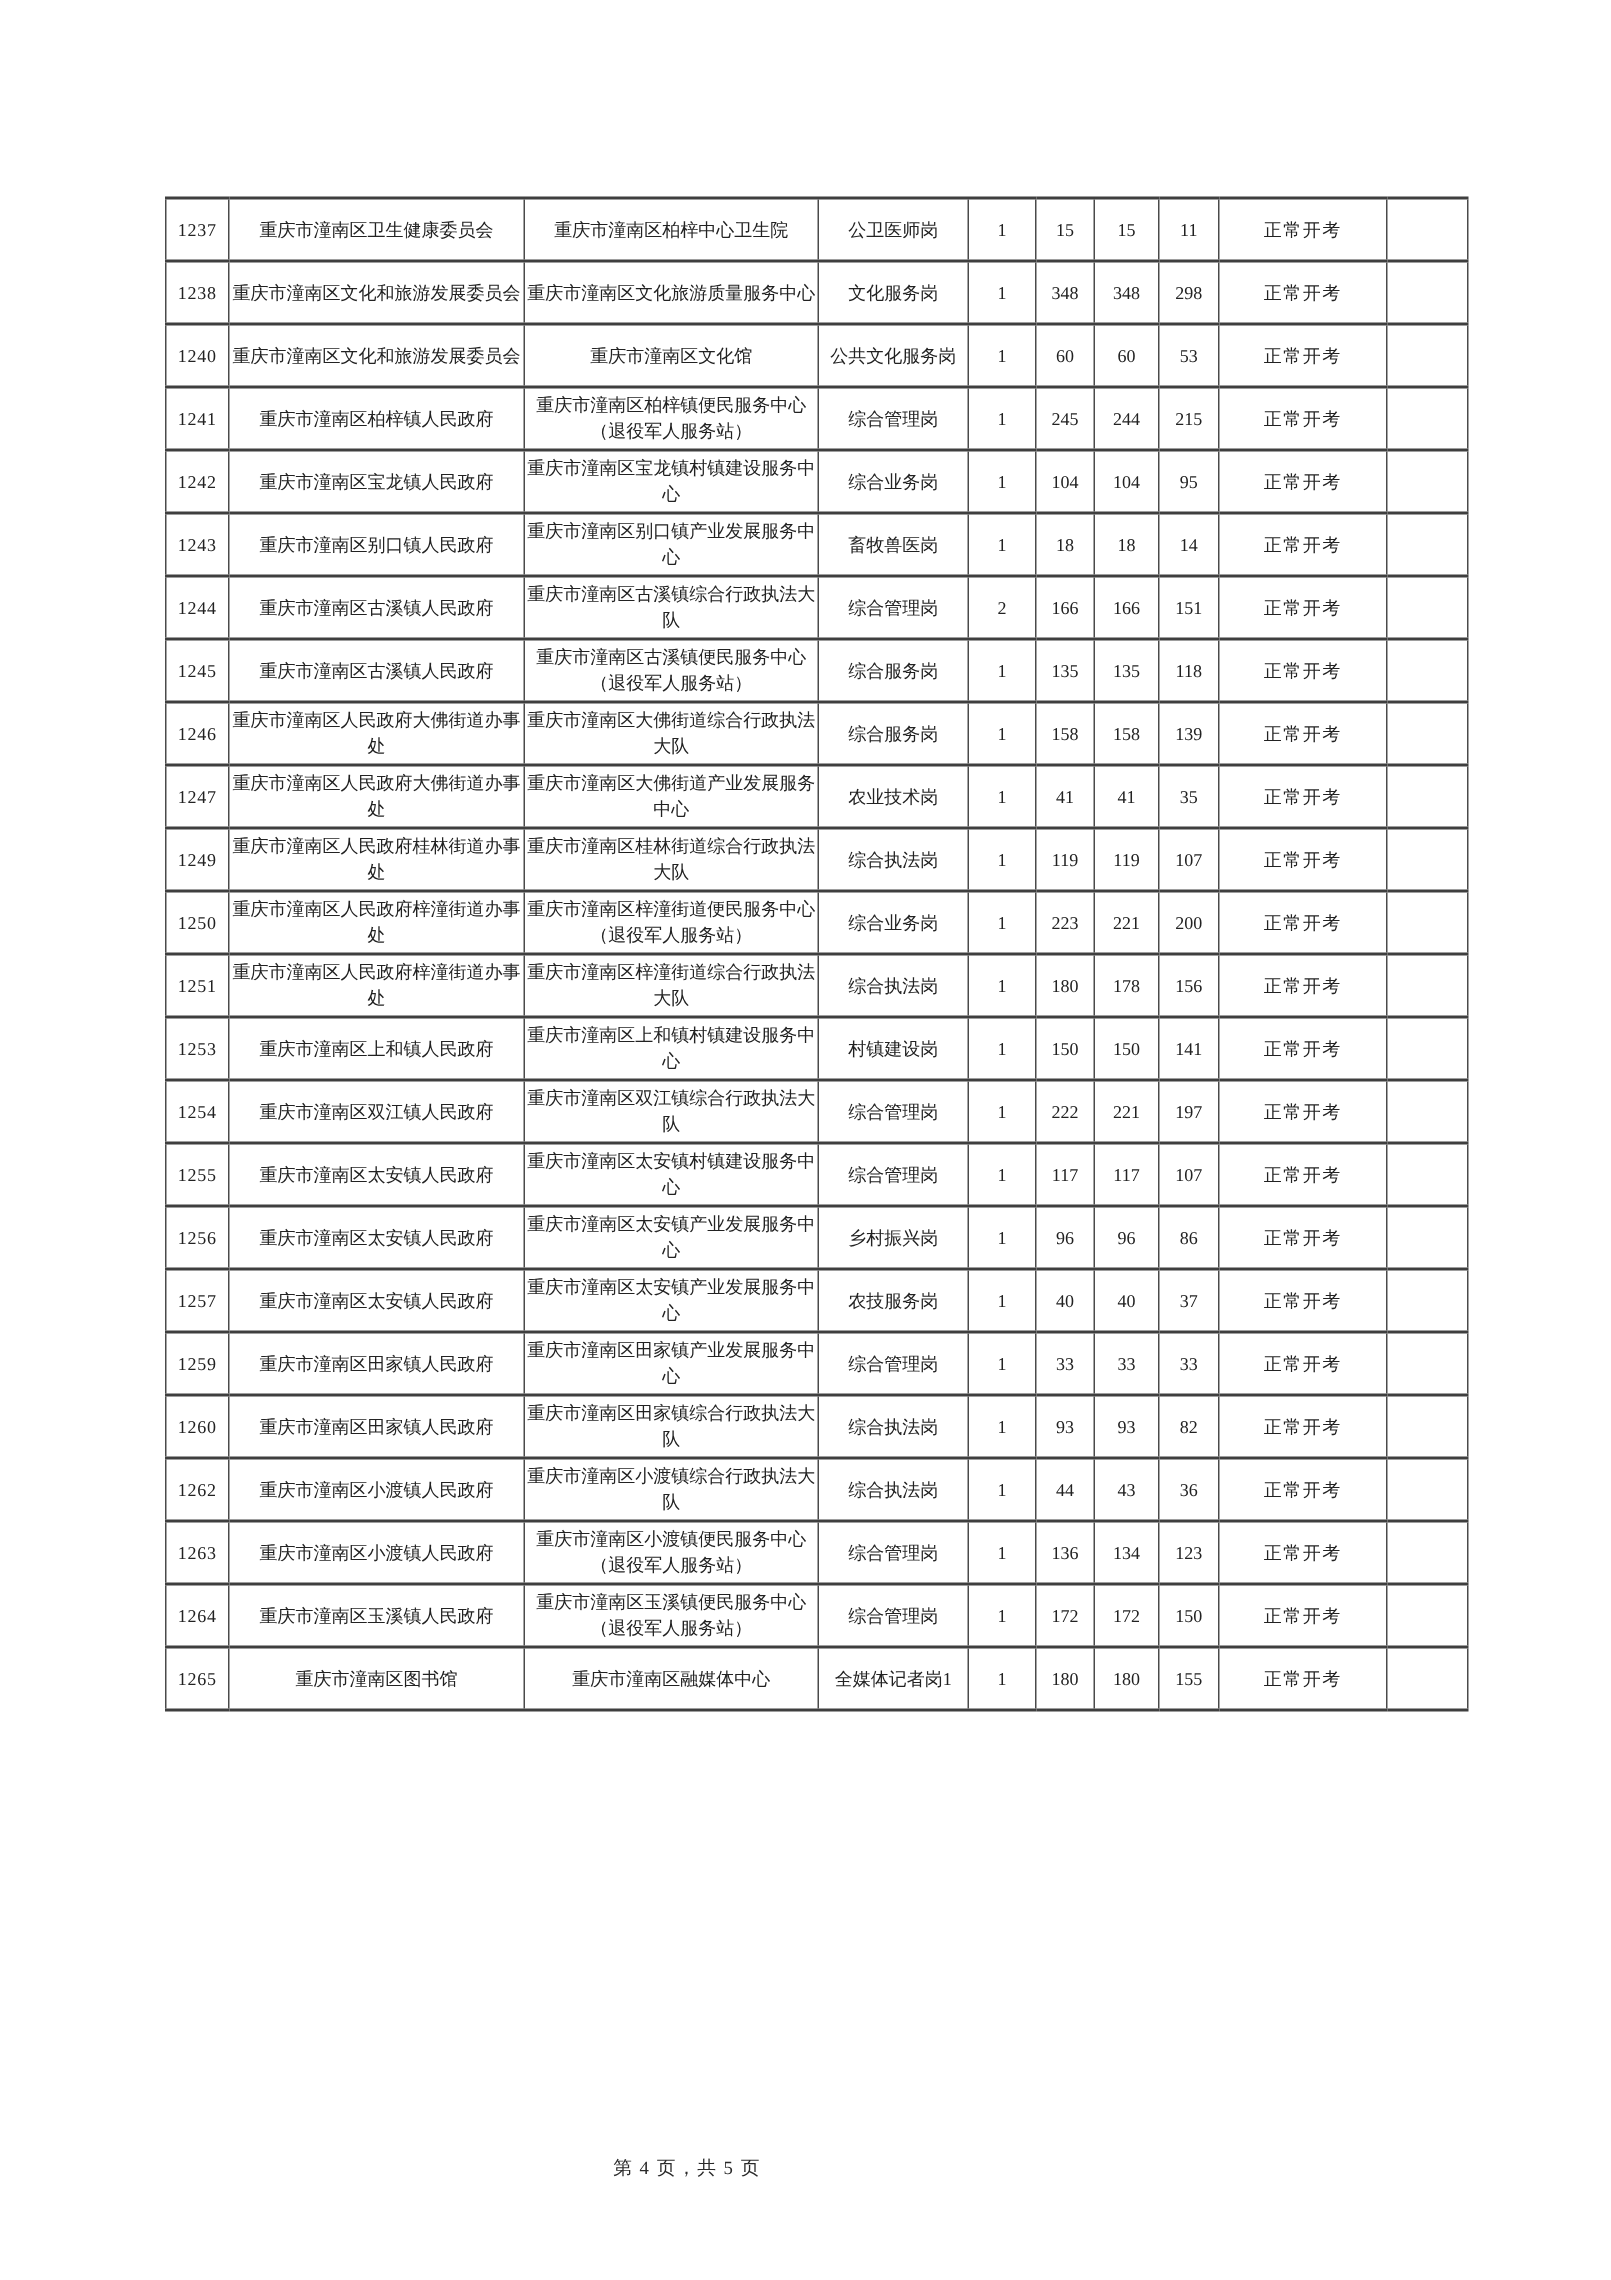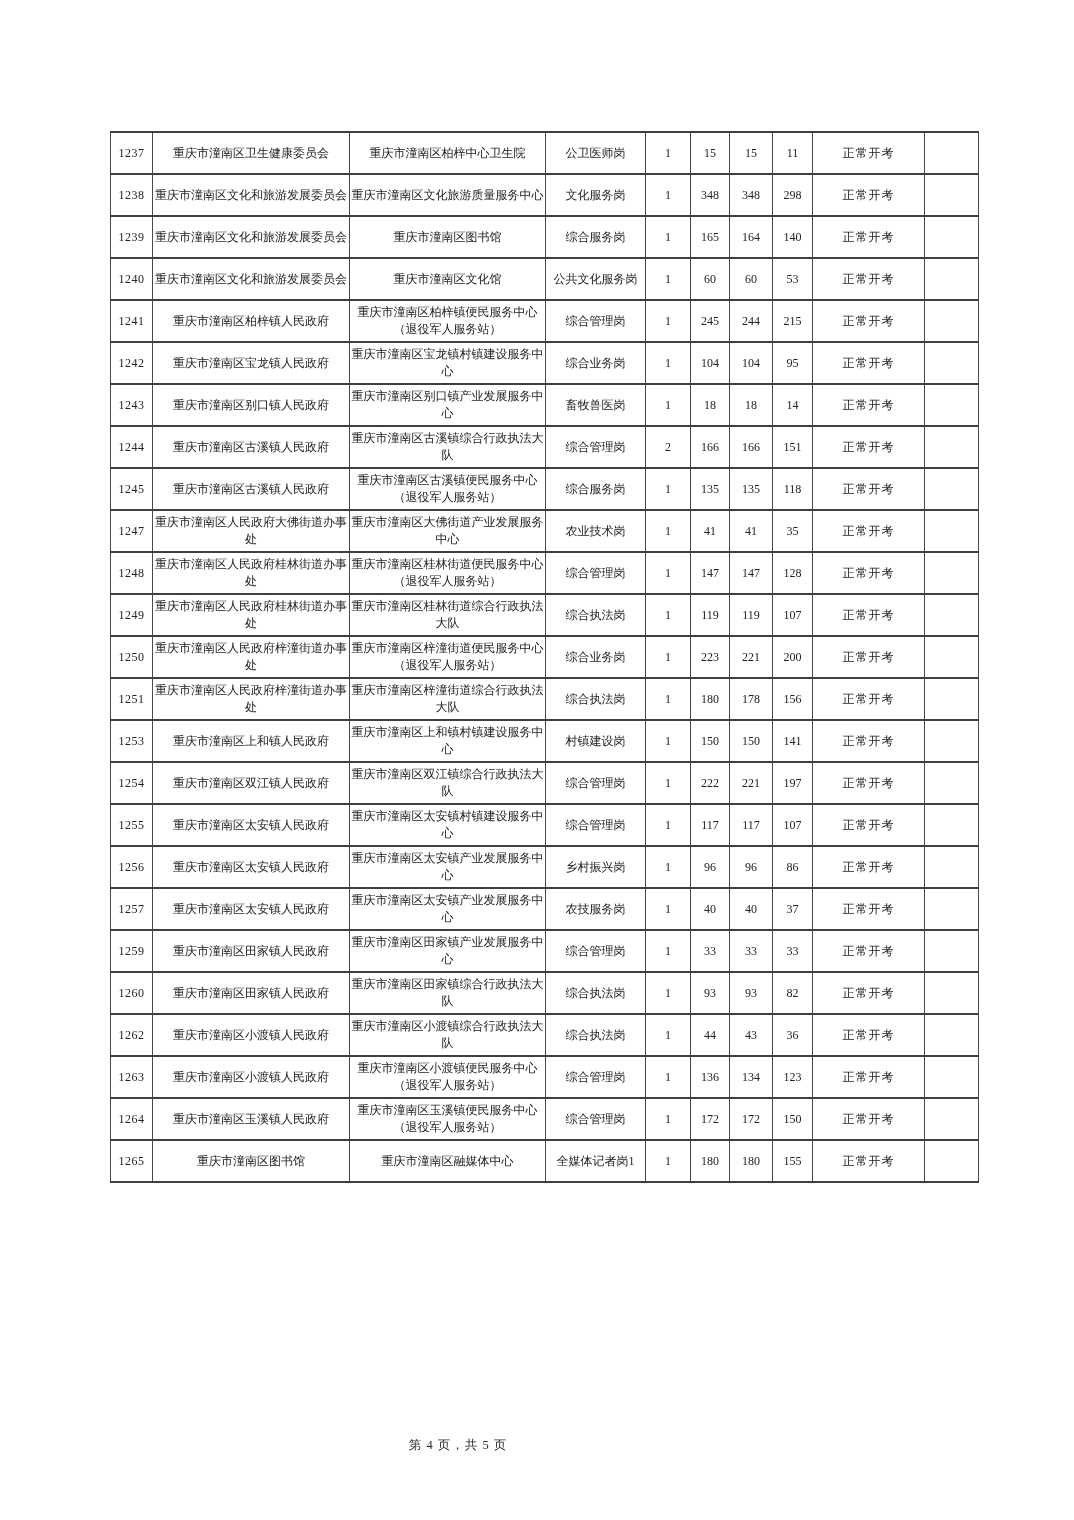--- a/index.html
+++ b/index.html
@@ -90,32 +90,20 @@
     <td class="c-unit">重庆市潼南区文化旅游质量服务中心</td>
     <td class="c-post">文化服务岗</td>
     <td class="c-n">1</td>
     <td class="c-n">348</td>
     <td class="c-n">348</td>
     <td class="c-n">298</td>
     <td class="c-status">正常开考</td>
     <td class="c-blank"></td>
   </tr>
         <tr class="data-row">
-    <td class="c-seq">1239</td>
-    <td class="c-dept">重庆市潼南区文化和旅游发展委员会</td>
-    <td class="c-unit">重庆市潼南区图书馆</td>
-    <td class="c-post">综合服务岗</td>
-    <td class="c-n">1</td>
-    <td class="c-n">165</td>
-    <td class="c-n">164</td>
-    <td class="c-n">140</td>
-    <td class="c-status">正常开考</td>
-    <td class="c-blank"></td>
-  </tr>
-        <tr class="data-row">
     <td class="c-seq">1240</td>
     <td class="c-dept">重庆市潼南区文化和旅游发展委员会</td>
     <td class="c-unit">重庆市潼南区文化馆</td>
     <td class="c-post">公共文化服务岗</td>
     <td class="c-n">1</td>
     <td class="c-n">60</td>
     <td class="c-n">60</td>
     <td class="c-n">53</td>
     <td class="c-status">正常开考</td>
     <td class="c-blank"></td>
@@ -174,40 +162,40 @@
     <td class="c-unit">重庆市潼南区古溪镇便民服务中心（退役军人服务站）</td>
     <td class="c-post">综合服务岗</td>
     <td class="c-n">1</td>
     <td class="c-n">135</td>
     <td class="c-n">135</td>
     <td class="c-n">118</td>
     <td class="c-status">正常开考</td>
     <td class="c-blank"></td>
   </tr>
         <tr class="data-row">
+    <td class="c-seq">1246</td>
+    <td class="c-dept">重庆市潼南区人民政府大佛街道办事处</td>
+    <td class="c-unit">重庆市潼南区大佛街道综合行政执法大队</td>
+    <td class="c-post">综合服务岗</td>
+    <td class="c-n">1</td>
+    <td class="c-n">158</td>
+    <td class="c-n">158</td>
+    <td class="c-n">139</td>
+    <td class="c-status">正常开考</td>
+    <td class="c-blank"></td>
+  </tr>
+        <tr class="data-row">
     <td class="c-seq">1247</td>
     <td class="c-dept">重庆市潼南区人民政府大佛街道办事处</td>
     <td class="c-unit">重庆市潼南区大佛街道产业发展服务中心</td>
     <td class="c-post">农业技术岗</td>
     <td class="c-n">1</td>
     <td class="c-n">41</td>
     <td class="c-n">41</td>
     <td class="c-n">35</td>
-    <td class="c-status">正常开考</td>
-    <td class="c-blank"></td>
-  </tr>
-        <tr class="data-row">
-    <td class="c-seq">1248</td>
-    <td class="c-dept">重庆市潼南区人民政府桂林街道办事处</td>
-    <td class="c-unit">重庆市潼南区桂林街道便民服务中心（退役军人服务站）</td>
-    <td class="c-post">综合管理岗</td>
-    <td class="c-n">1</td>
-    <td class="c-n">147</td>
-    <td class="c-n">147</td>
-    <td class="c-n">128</td>
     <td class="c-status">正常开考</td>
     <td class="c-blank"></td>
   </tr>
         <tr class="data-row">
     <td class="c-seq">1249</td>
     <td class="c-dept">重庆市潼南区人民政府桂林街道办事处</td>
     <td class="c-unit">重庆市潼南区桂林街道综合行政执法大队</td>
     <td class="c-post">综合执法岗</td>
     <td class="c-n">1</td>
     <td class="c-n">119</td>

